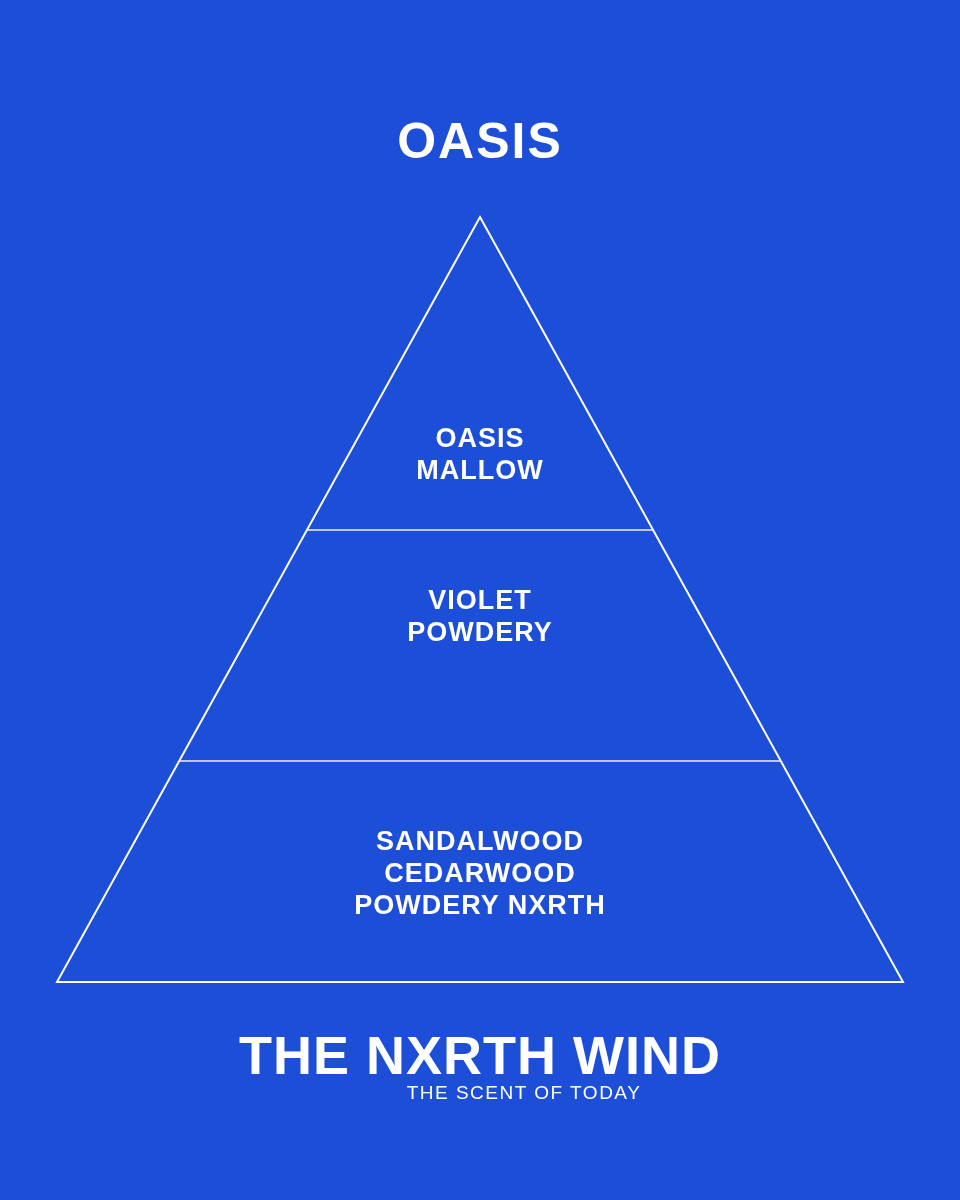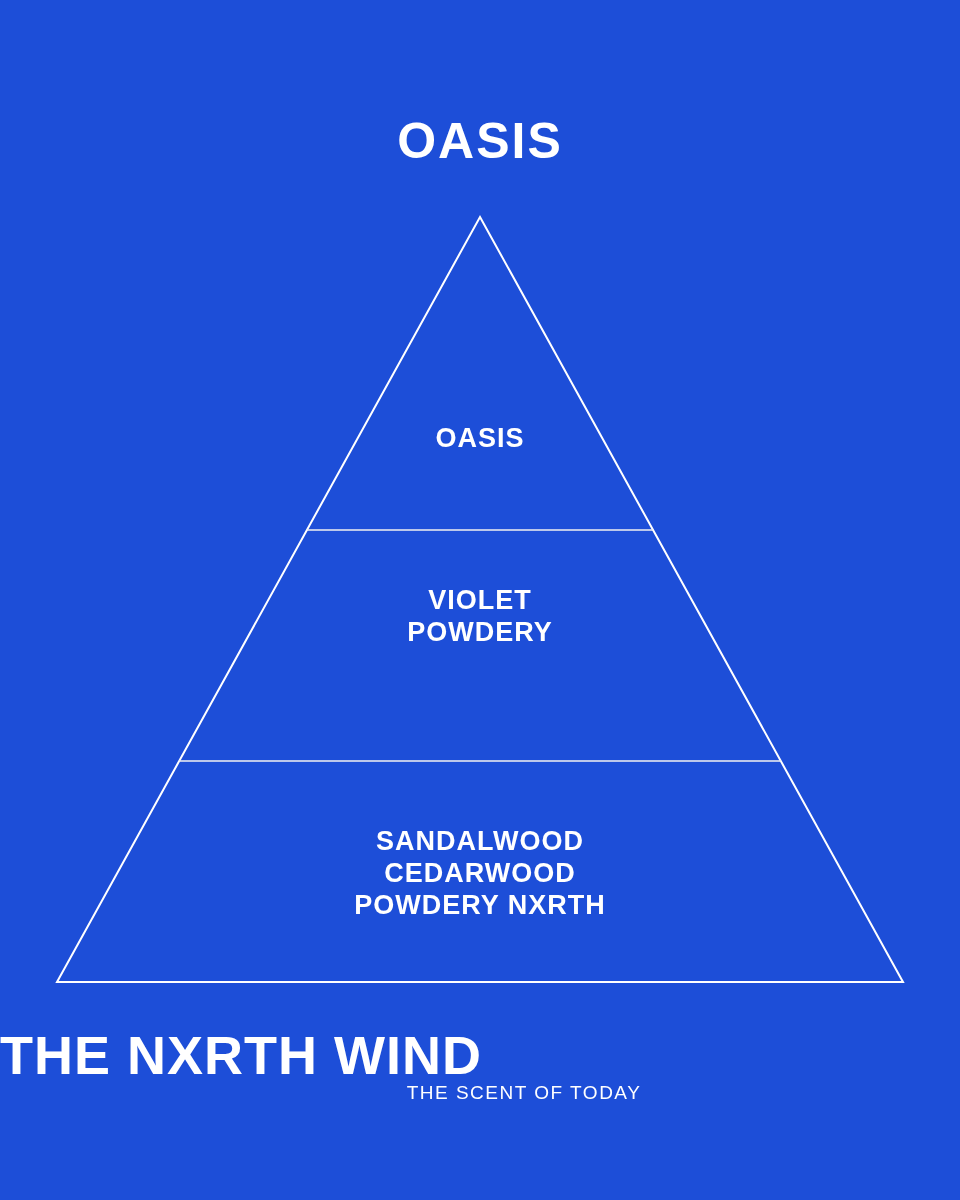--- a/index.html
+++ b/index.html
@@ -50,21 +50,21 @@
     line-height: 32px;
   }
   .note-block.top-notes   { top: 422px; }
   .note-block.heart-notes { top: 584px; }
   .note-block.base-notes  { top: 825px; }
   .brand-name {
     position: absolute;
     top: 1027px;
     left: 0;
     width: 100%;
-    text-align: left;
+    text-align: center;
     font-size: 54px;
     line-height: 56px;
     font-weight: 700;
     letter-spacing: 1px;
     margin: 0;
   }
   .brand-tagline {
     position: absolute;
     top: 1082px;
     left: 0;
@@ -86,20 +86,21 @@
   <h1 class="fragrance-title">OASIS</h1>
 
   <svg class="pyramid-svg" viewBox="0 0 960 1200" xmlns="http://www.w3.org/2000/svg">
     <polygon points="480,217 903,982 57,982" fill="none" stroke="#ffffff" stroke-width="2"></polygon>
     <line x1="307" y1="530" x2="653" y2="530" stroke="#f2f2f2" stroke-width="1.5"></line>
     <line x1="179" y1="761" x2="781" y2="761" stroke="#f2f2f2" stroke-width="1.5"></line>
   </svg>
 
   <div class="note-block top-notes">
     <div class="note-line">OASIS</div>
+    <div class="note-line">MALLOW</div>
   </div>
 
   <div class="note-block heart-notes">
     <div class="note-line">VIOLET</div>
     <div class="note-line">POWDERY</div>
   </div>
 
   <div class="note-block base-notes">
     <div class="note-line">SANDALWOOD</div>
     <div class="note-line">CEDARWOOD</div>

